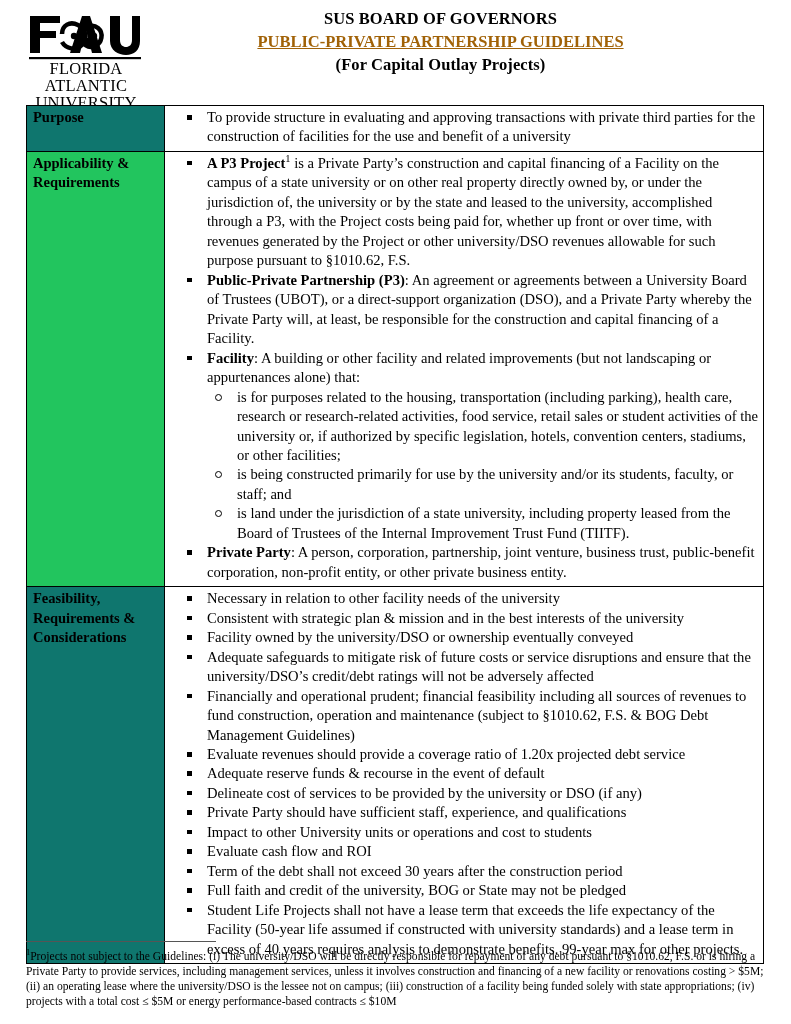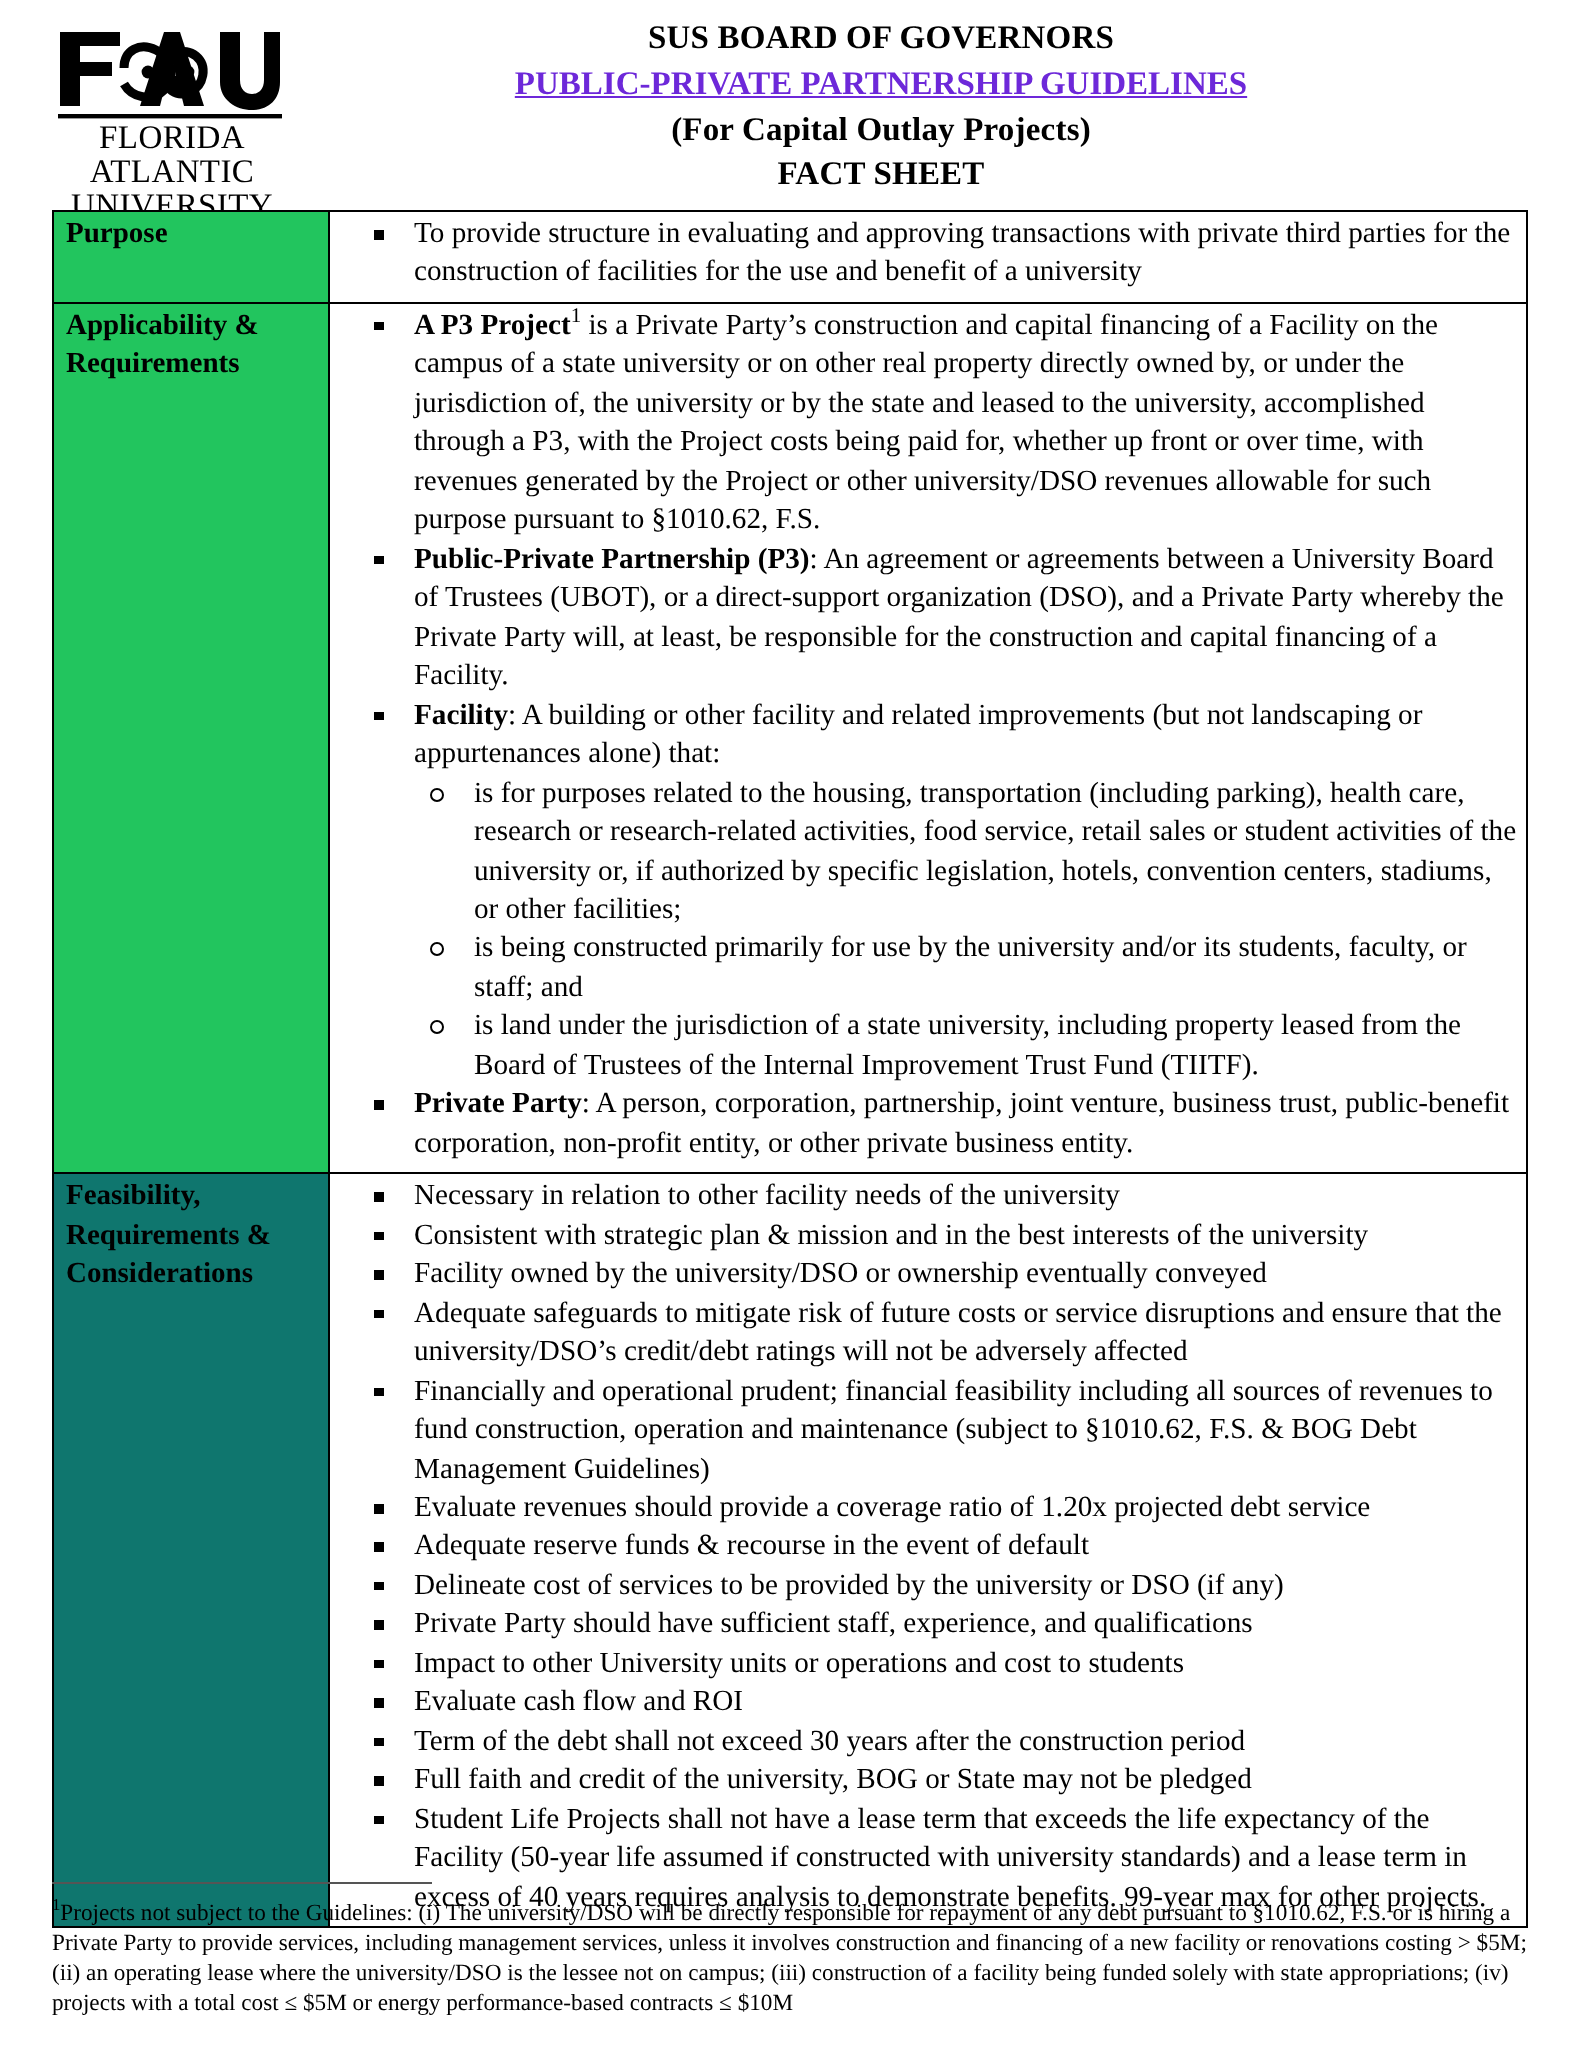--- a/index.html
+++ b/index.html
@@ -52,21 +52,21 @@
     padding-left: 120px;
     padding-right: 30px;
   }
   .titles .line {
     font-weight: bold;
     font-size: 16.5px;
     line-height: 1.38;
     letter-spacing: 0.1px;
   }
   .titles .link {
-    color: #6d28d9;
+    color: #a16207;
     text-decoration: underline;
     font-weight: bold;
     font-size: 16.5px;
     line-height: 1.38;
     cursor: pointer;
   }
 
   
   table.factsheet {
     position: absolute;
@@ -91,21 +91,21 @@
   }
   td.label .lbl-line { display: block; white-space: nowrap; }
   td.content {
     font-size: 14.6px;
     line-height: 1.335;
     padding-top: 3px;
     padding-left: 2px;
     padding-right: 8px;
     margin-left: 12px;
   }
-  .row-purpose td.label { background: #22c55e; }
+  .row-purpose td.label { background: #0f766e; }
   .row-applicability td.label { background: #22c55e; }
   .row-feasibility td.label { background: #0f766e; }
 
   
   ul.lvl1 {
     list-style: none;
     margin: 0;
     padding: 0;
   }
   ul.lvl1 > li {
@@ -198,21 +198,20 @@
         <div>UNIVERSITY</div>
       </div>
     </div>
 
     <div class="titles">
       <div class="line">SUS BOARD OF GOVERNORS</div>
       <div>
         <span class="link">PUBLIC-PRIVATE PARTNERSHIP GUIDELINES</span>
       </div>
       <div class="line">(For Capital Outlay Projects)</div>
-      <div class="line">FACT SHEET</div>
     </div>
   </div>
 
   <table class="factsheet">
     <tbody>
 
       <tr class="row-purpose">
         <td class="label">
           <span class="lbl-line">Purpose</span>
         </td>

